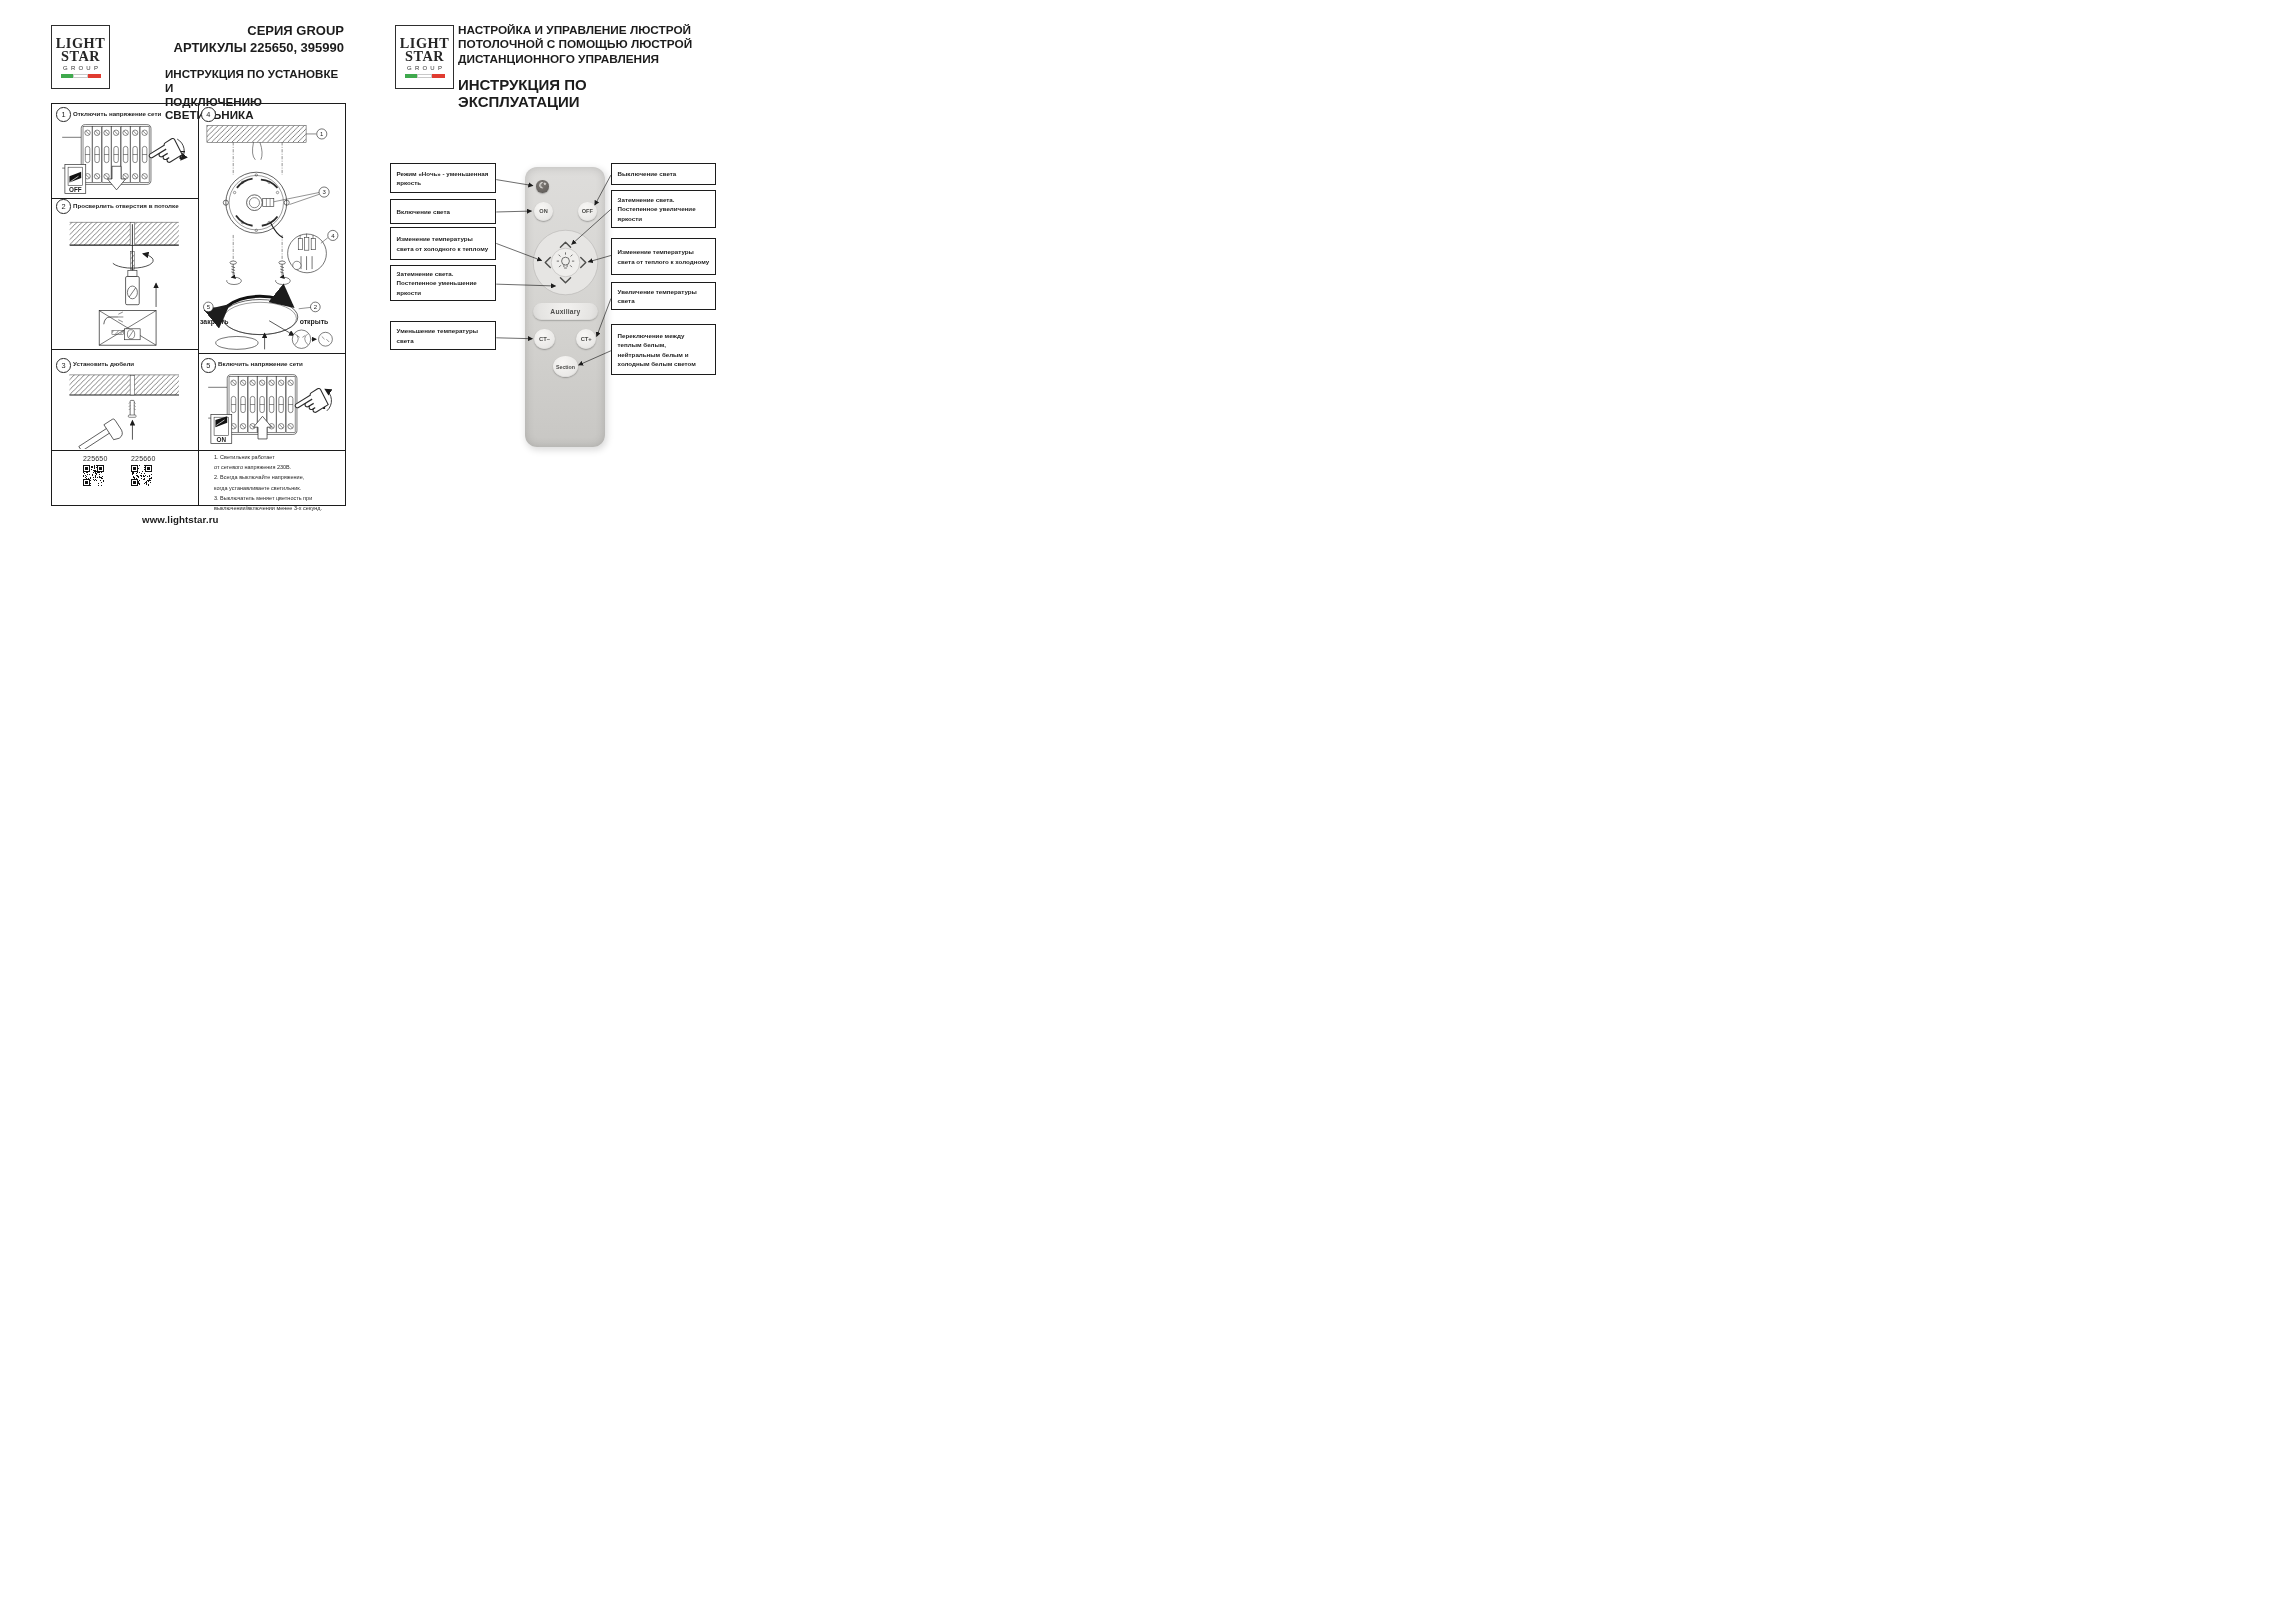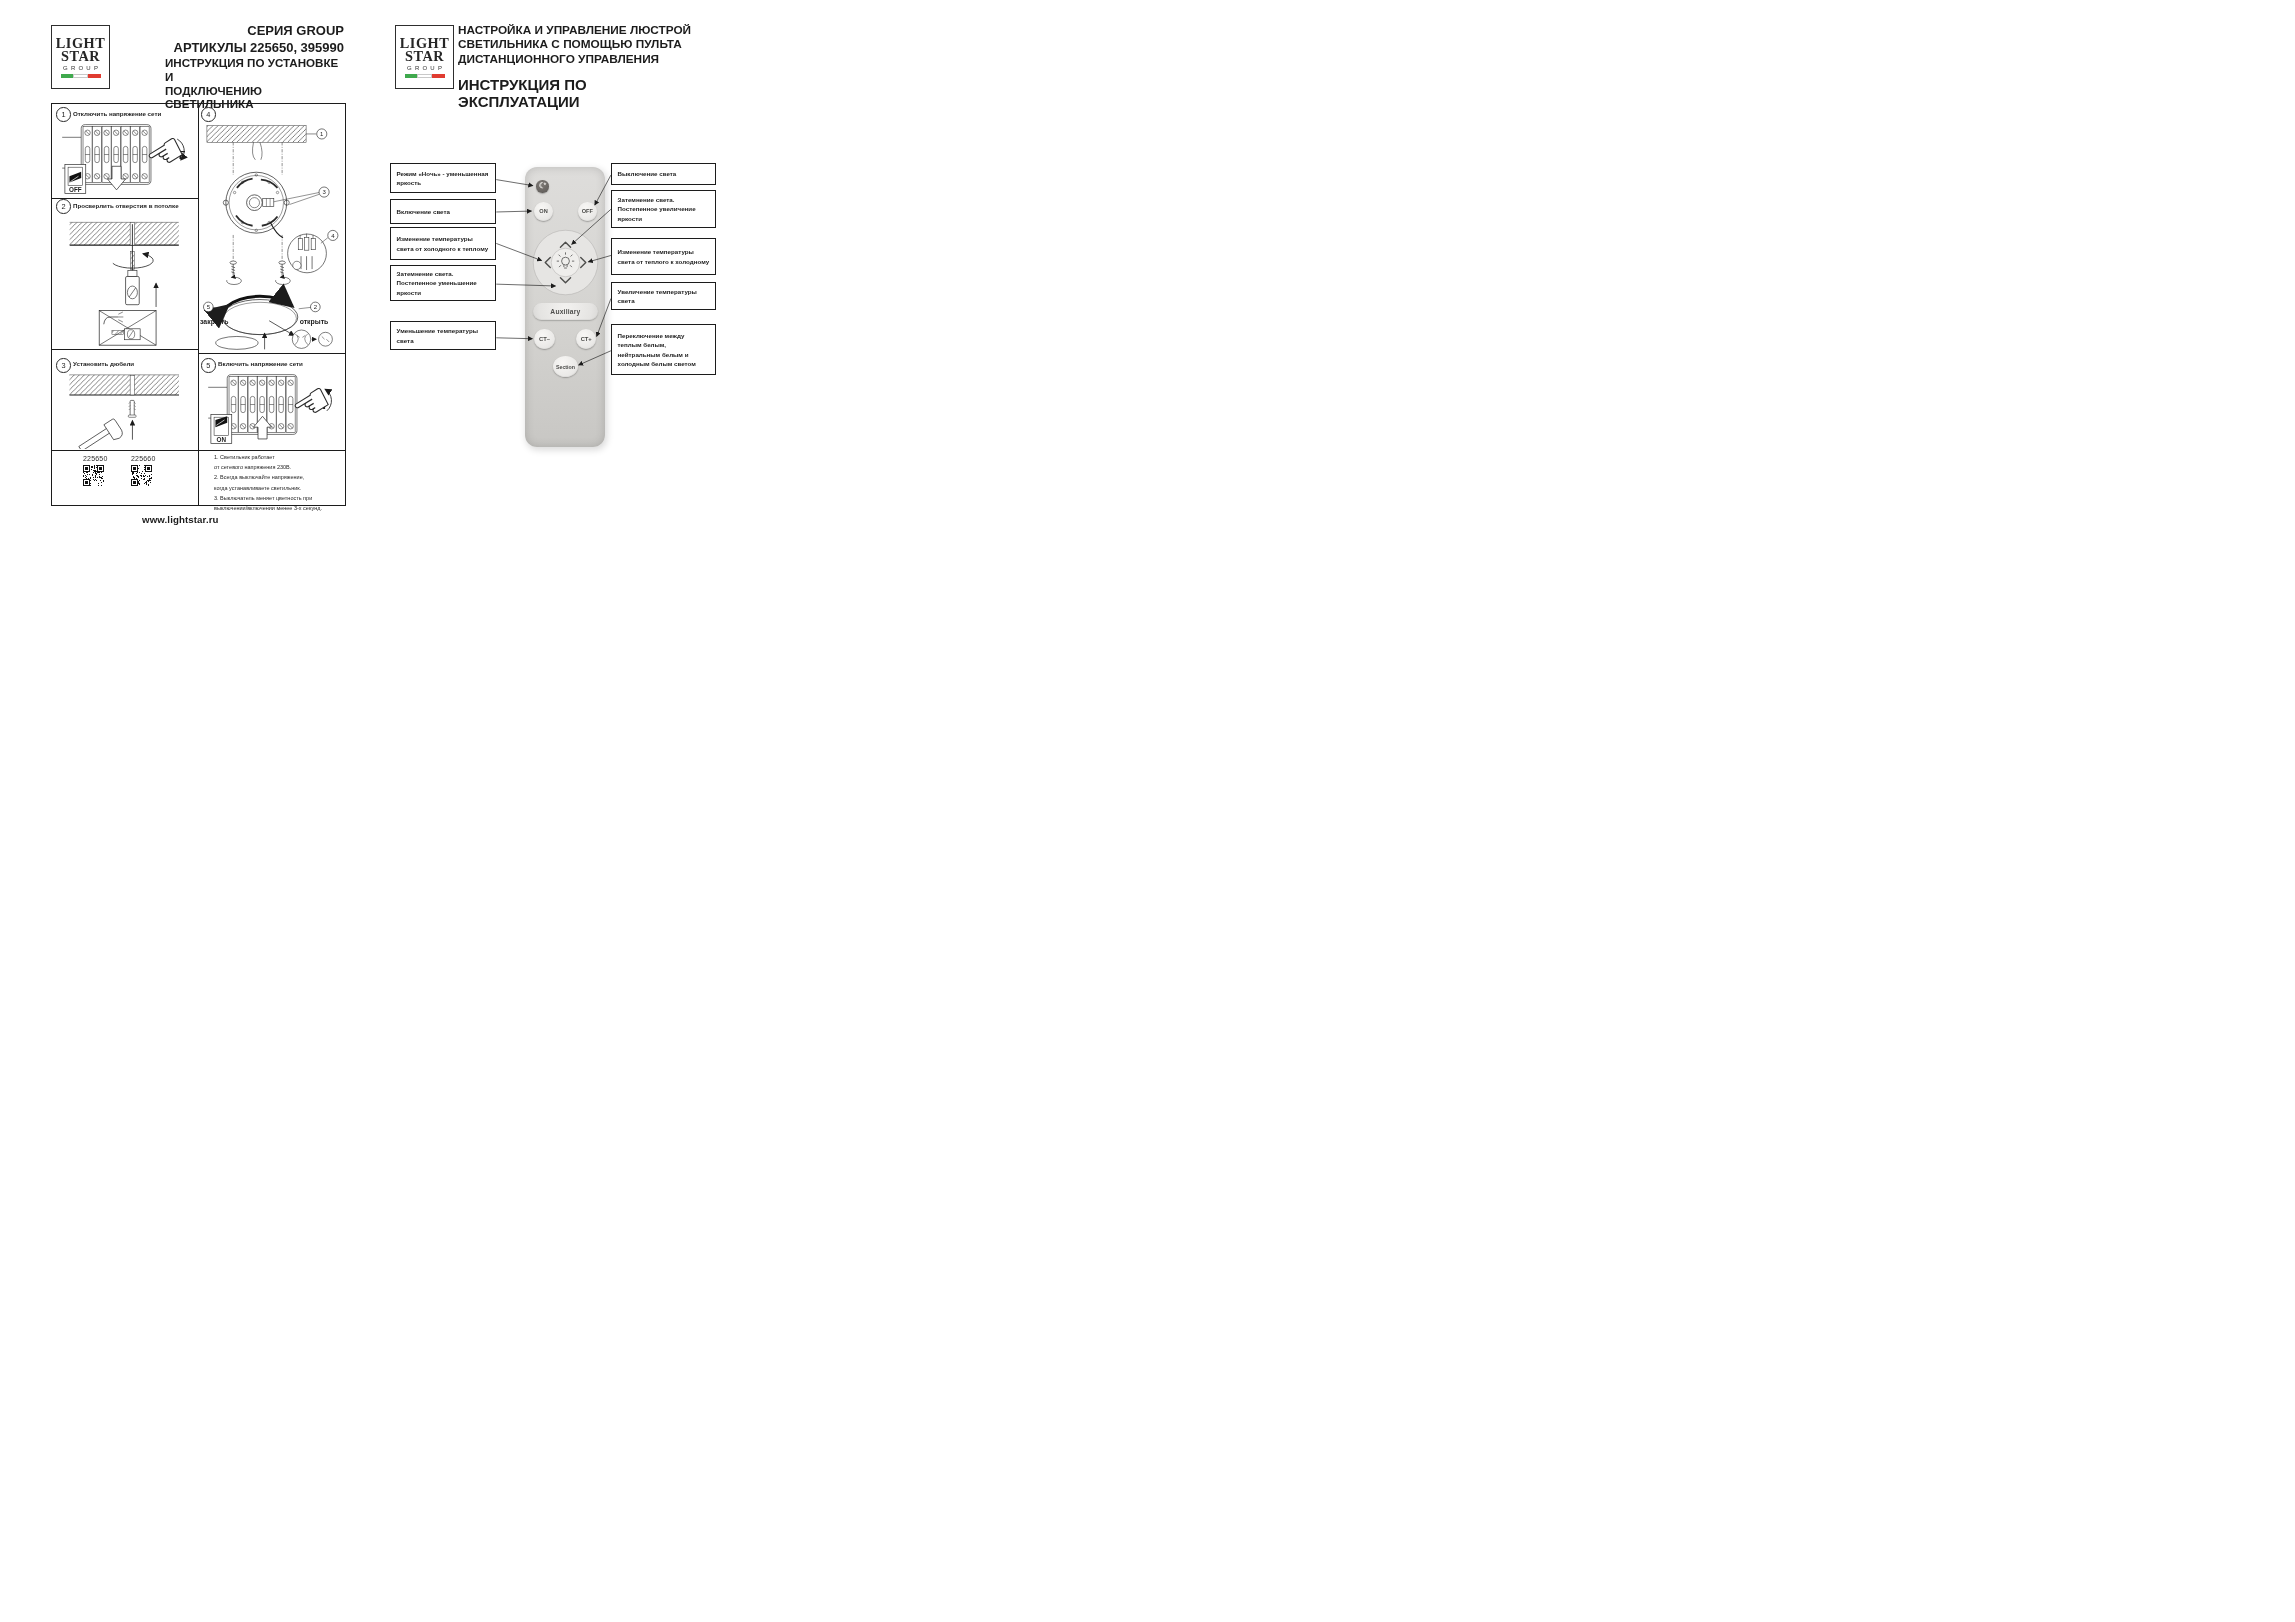--- a/index.html
+++ b/index.html
@@ -9,21 +9,21 @@
   
   .logo{position:absolute;width:57px;height:62px;border:0.9px solid #2e2e2e;background:#fff;
         display:flex;flex-direction:column;align-items:center;justify-content:center;}
   .logo .word{font-family:"Liberation Serif",serif;font-weight:bold;font-size:14.3px;line-height:.92;letter-spacing:0.5px;color:#262626;}
   .logo .group{font-size:6px;letter-spacing:3.2px;margin:1.9px 0 0 3.2px;color:#333;font-weight:500;}
   .logo .flag{display:flex;width:40px;height:3.7px;margin-top:2.8px;}
   .logo .flag i{flex:1;}
   
   .lt{position:absolute;left:165px;top:23px;width:179px;}
   .lt .a{font-size:13px;font-weight:bold;text-align:right;line-height:1.28;}
-  .lt .b{font-size:11.6px;font-weight:bold;text-align:left;line-height:1.18;}
+  .lt .b{font-size:11.6px;font-weight:bold;text-align:left;line-height:1.18;margin-top:11px;}
   
   .rt{position:absolute;left:458px;top:23px;width:241px;text-align:left;}
   .rt .a{font-size:11.8px;font-weight:bold;line-height:1.22;}
   .rt .b{font-size:15px;font-weight:bold;margin-top:10.2px;}
   
   .tbl{position:absolute;left:51px;top:103px;width:293px;height:401px;border:0.9px solid #1c1c1c;}
   .ln{position:absolute;background:#1c1c1c;}
   .stepnum{position:absolute;width:12.5px;height:12.5px;border:0.7px solid #2a2a2a;border-radius:50%;
            display:flex;align-items:center;justify-content:center;font-size:7.4px;background:#fff;z-index:3;}
   .steplab{position:absolute;font-size:6.2px;font-weight:bold;white-space:nowrap;z-index:3;}
@@ -457,21 +457,21 @@
     <div class="flag">
       <i style="background:#3fa94d"></i>
         <i style="background:#fff;border:0.5px solid #c9c9c9;"></i>
         <i style="background:#e03b30"></i>
     </div>
   </div>
 
   <div class="rt">
     <div class="a">
       <div>НАСТРОЙКА И УПРАВЛЕНИЕ ЛЮСТРОЙ</div>
-      <div>СВЕТИЛЬНИКА С ПОМОЩЬЮ ПУЛЬТА</div>
+      <div>ПОТОЛОЧНОЙ С ПОМОЩЬЮ ЛЮСТРОЙ</div>
       <div>ДИСТАНЦИОННОГО УПРАВЛЕНИЯ</div>
     </div>
     <div class="b">ИНСТРУКЦИЯ ПО ЭКСПЛУАТАЦИИ</div>
   </div>
 
   <div class="co" style="left:390px;top:163px;width:106px;height:30px;">
     <span>Режим «Ночь» - уменьшенная яркость</span>
     </div>
   <div class="co" style="left:390px;top:199px;width:106px;height:24.5px;">
     <span>Включение света</span>

